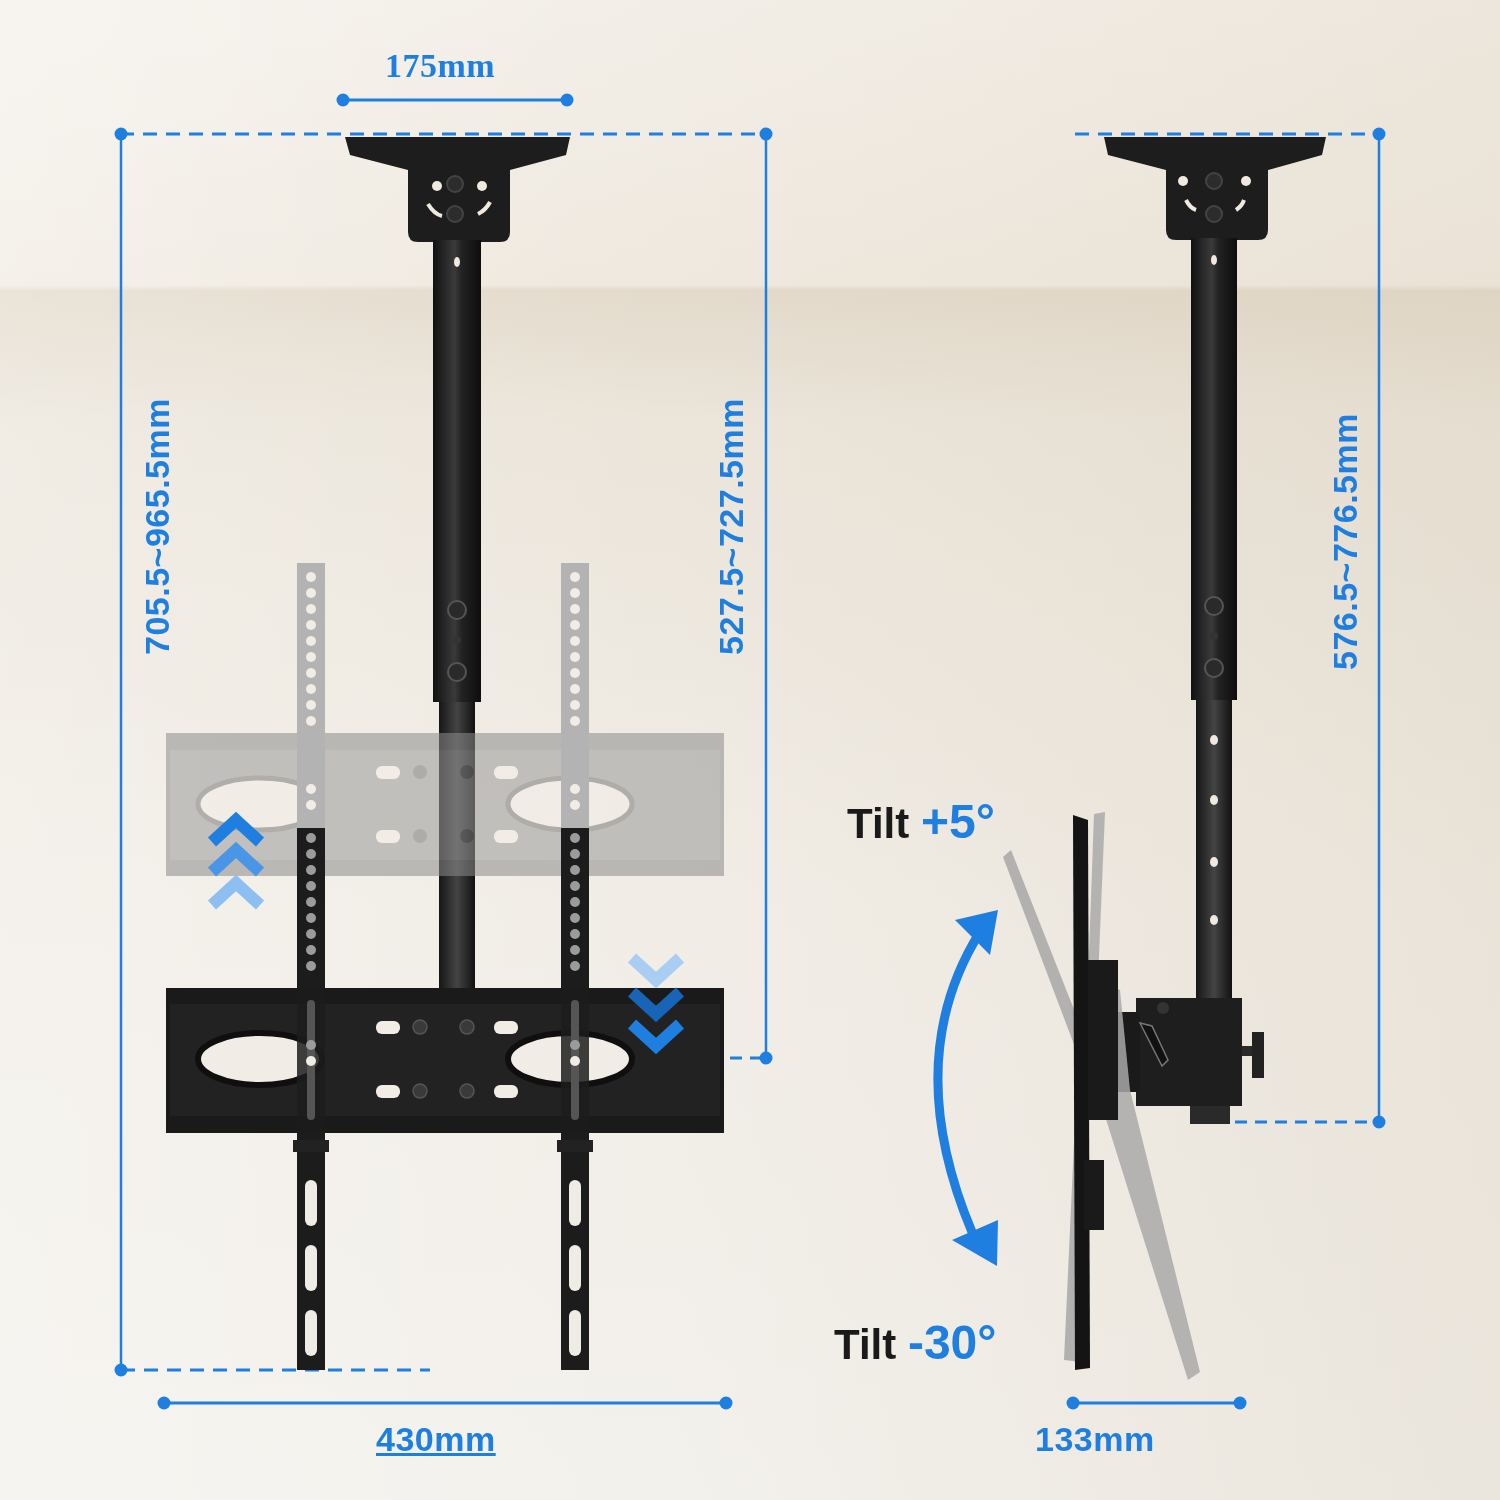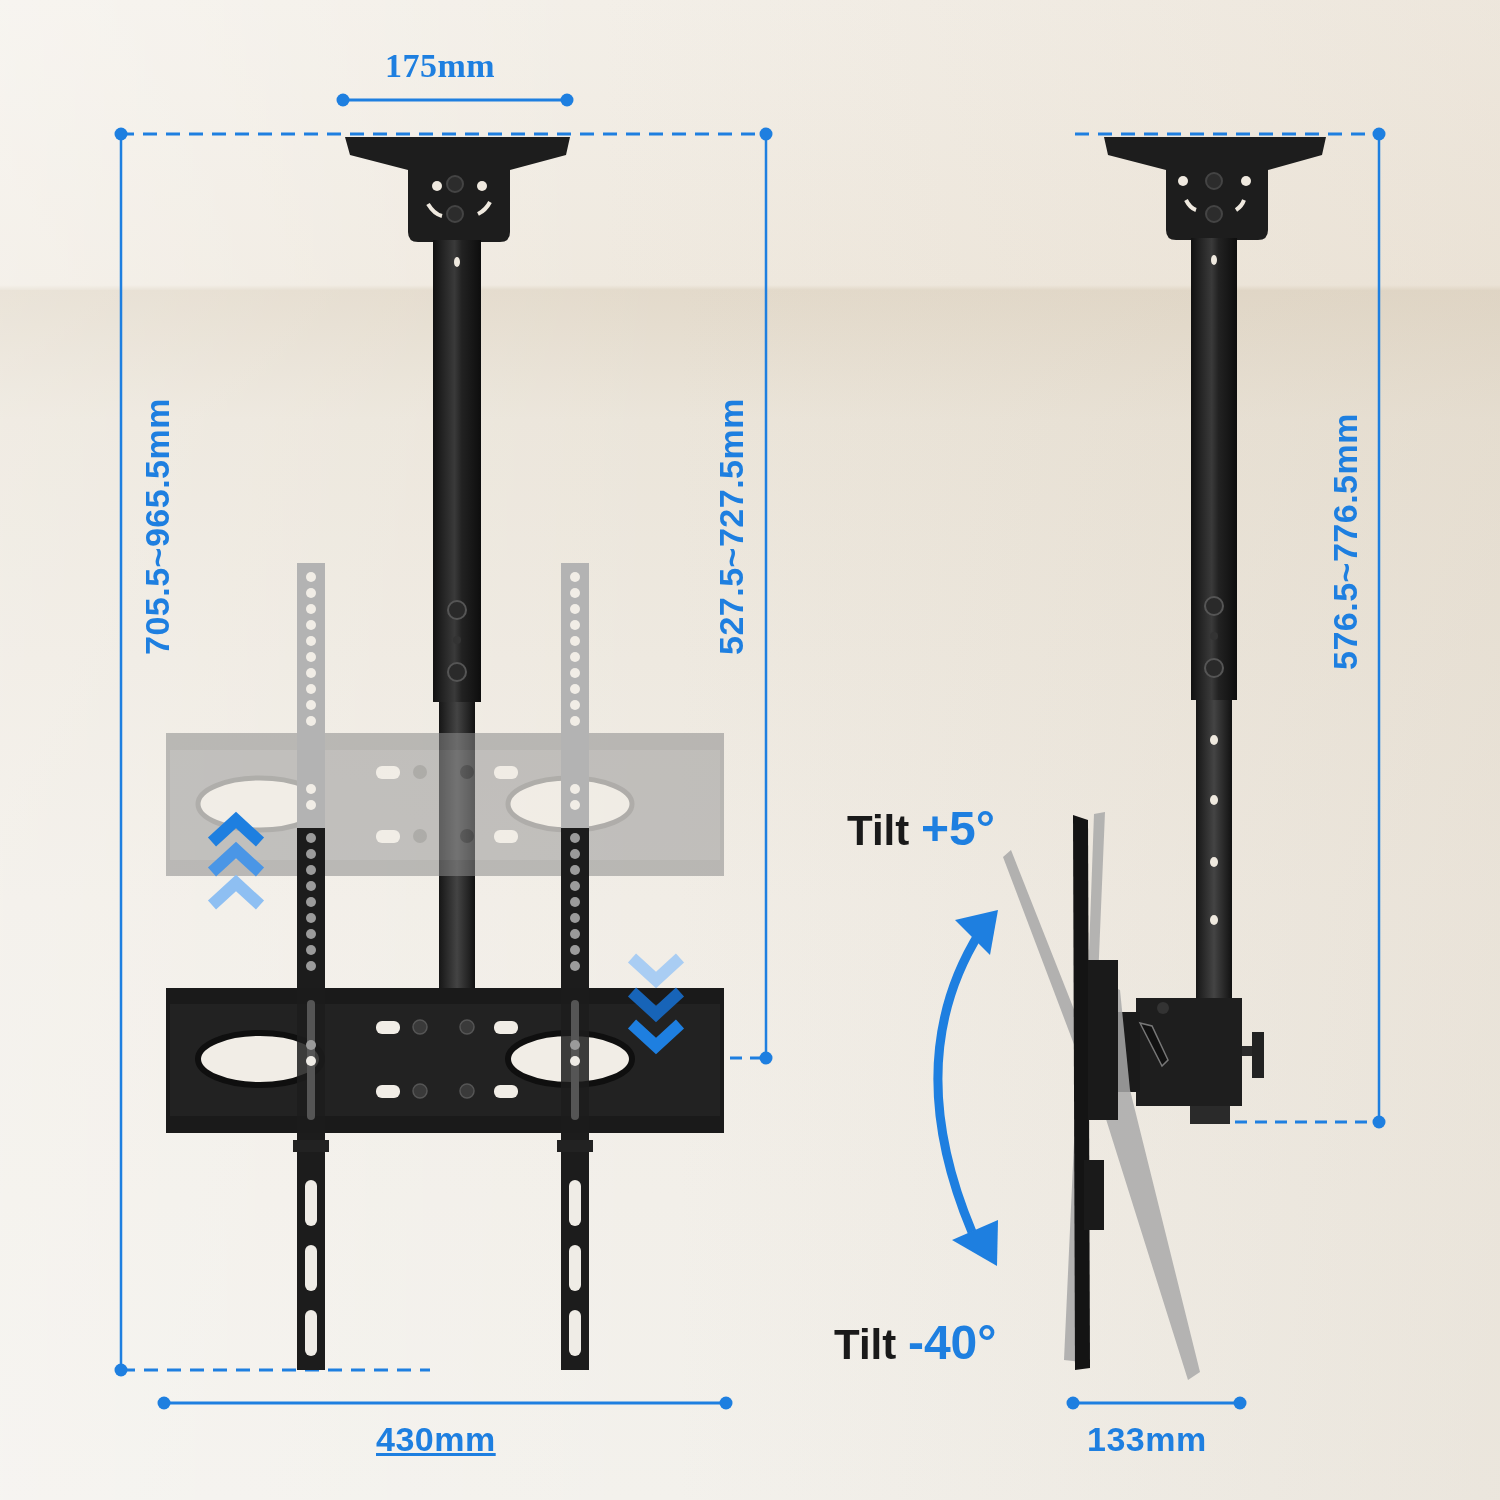--- a/index.html
+++ b/index.html
@@ -291,22 +291,22 @@
       <polygon points="952,1240 997,1266 998,1220" fill="#1e7fe0"></polygon>
     </g>
   </g>
 </svg>
 
 <div class="dim-label" style="left:385px; top:47px;font-family:Liberation Serif, serif;">175mm</div>
 <div class="dim-label vertical" style="left:138px; top:655px;">705.5~965.5mm</div>
 <div class="dim-label vertical" style="left:712px; top:655px;">527.5~727.5mm</div>
 <div class="dim-label" style="left:376px; top:1420px;text-decoration:underline;">430mm</div>
 <div class="dim-label vertical" style="left:1326px; top:670px;">576.5~776.5mm</div>
-<div class="dim-label" style="left:1087px; top:1420px;">133mm</div>
-
-<div class="tilt-label" style="left:847px; top:794px;margin-top:7px;">
+<div class="dim-label" style="left:1035px; top:1420px;">133mm</div>
+
+<div class="tilt-label" style="left:847px; top:794px;">
   <span>Tilt</span>
   <span class="tilt-value">+5°</span>
 </div>
 <div class="tilt-label" style="left:834px; top:1315px;">
   <span>Tilt</span>
-  <span class="tilt-value">-40°</span>
+  <span class="tilt-value">-30°</span>
 </div>
 
 </body></html>

